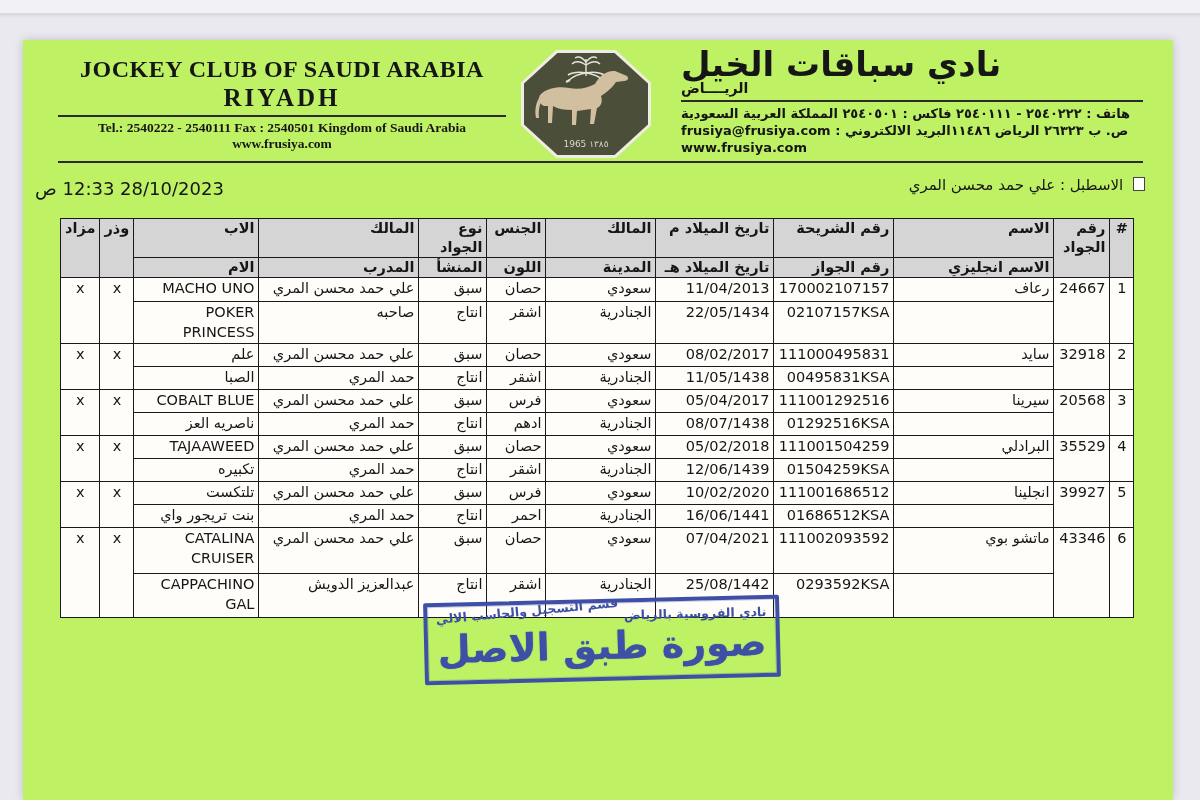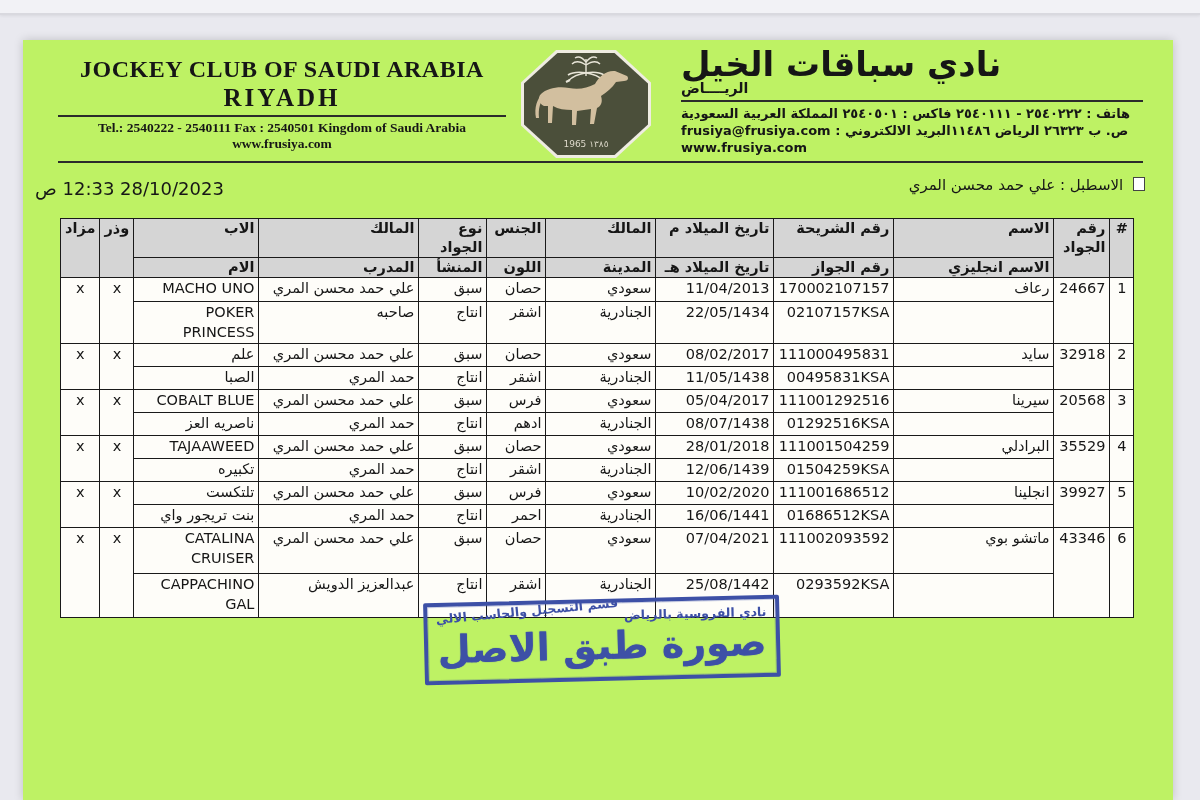--- a/index.html
+++ b/index.html
@@ -244,21 +244,21 @@
           <td>ادهم</td>
           <td>انتاج</td>
           <td>حمد المري</td>
           <td>ناصريه العز</td>
         </tr>
         <tr style="height: 23px;">
           <td class="center" rowspan="2">4</td>
           <td rowspan="2">35529</td>
           <td>البرادلي</td>
           <td>111001504259</td>
-          <td>28/01/2018</td>
+          <td>05/02/2018</td>
           <td>سعودي</td>
           <td>حصان</td>
           <td>سبق</td>
           <td>علي حمد محسن المري</td>
           <td>TAJAAWEED</td>
           <td class="center" rowspan="2">x</td>
           <td class="center" rowspan="2">x</td>
         </tr>
         <tr style="height: 23px;">
           <td></td>

